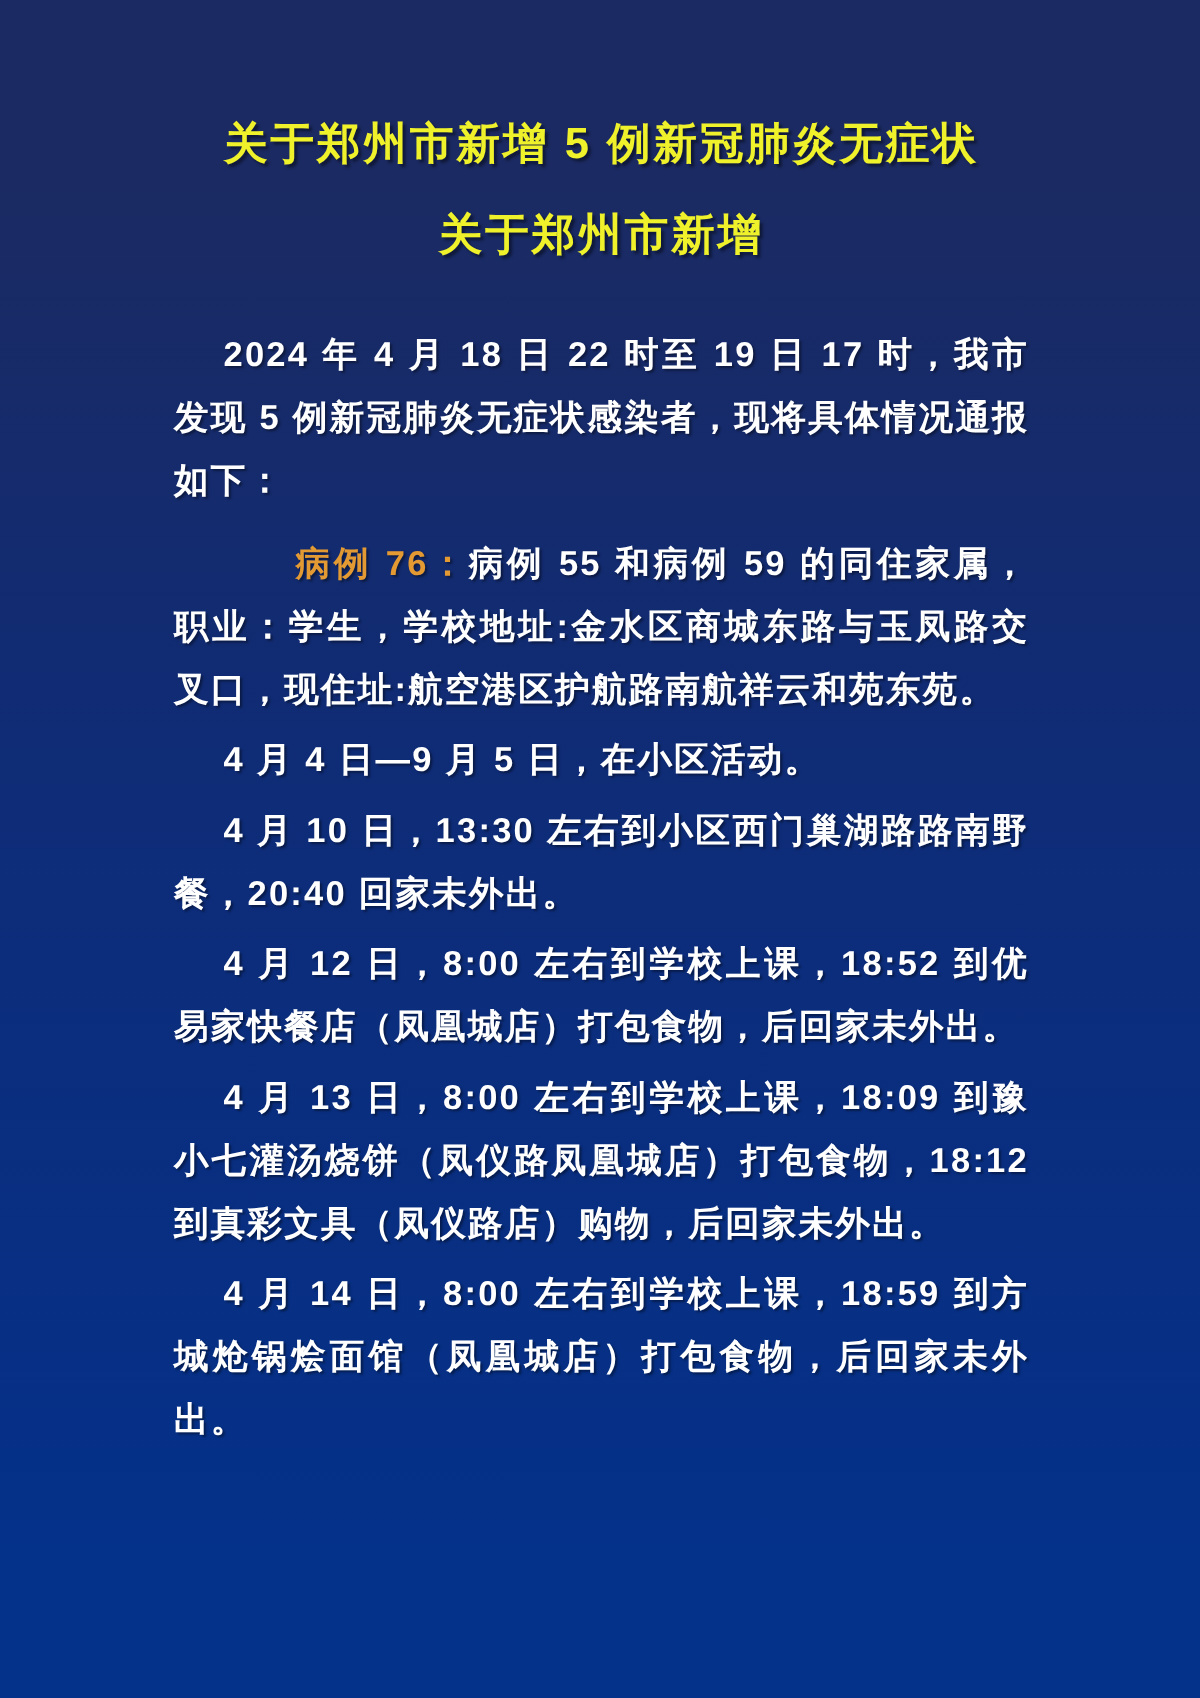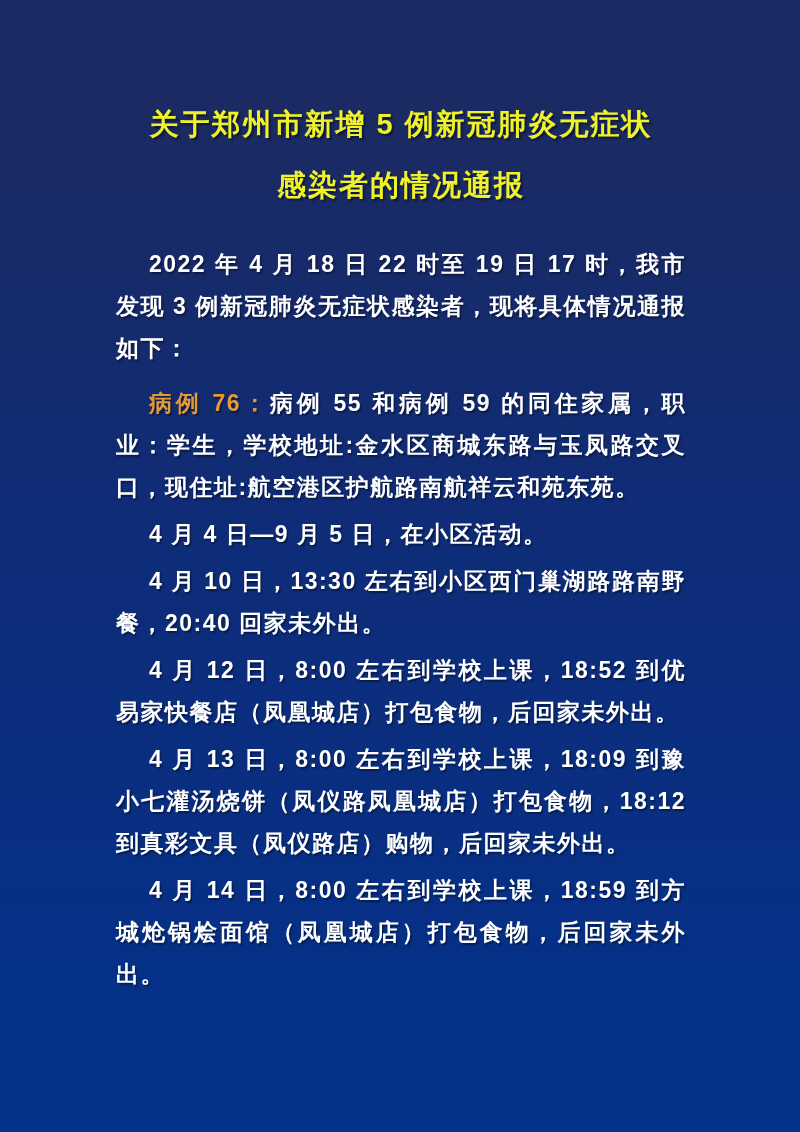--- a/index.html
+++ b/index.html
@@ -11,21 +11,21 @@
     --bg_bottom:#04318a;
   }
   html,body{margin:0;padding:0;}
   body{
     width:800px;height:1132px;overflow:hidden;
     font-family:"Liberation Sans","DejaVu Sans",sans-serif;
     background:linear-gradient(180deg,var(--bg_top) 0%,var(--bg_top) 10%,var(--bg_mid) 48%,var(--bg_bottom) 92%,var(--bg_bottom) 100%);
   }
   .page{
     width:800px;height:1132px;box-sizing:border-box;
-    padding:94px 114px 0 116px;
+    padding:66px 114px 0 116px;
   }
   .title{
     text-align:center;
     color:var(--title);
     font-size:29px;
     font-weight:bold;
     line-height:61px;
     letter-spacing:2px;
     text-shadow:2px 2px 2px rgba(0,0,0,0.45);
   }
@@ -39,35 +39,35 @@
     letter-spacing:1.5px;
     text-shadow:1.5px 1.5px 1.5px rgba(0,0,0,0.4);
   }
   .content p{
     margin:0 0 5px 0;
     text-indent:33px;
     text-align:justify;
   }
   p.case-para{margin-top:13px;}
   p.intro-para{margin-bottom:13px;}
-  .case-label{color:var(--case_label);}
+  .case-label{color:var(--case_label);margin-left:48px;}
 </style>
 </head>
 <body>
 
 <div class="page">
 
   <div class="title">
     <div class="title-line">关于郑州市新增 5 例新冠肺炎无症状</div>
-    <div class="title-line">感染者的情况通报</div>
+    <div class="title-line">关于郑州市新增</div>
   </div>
 
   <div class="content">
 
-    <p class="intro-para">2022 年 4 月 18 日 22 时至 19 日 17 时，我市发现 3 例新冠肺炎无症状感染者，现将具体情况通报如下：</p>
+    <p class="intro-para">2024 年 4 月 18 日 22 时至 19 日 17 时，我市发现 5 例新冠肺炎无症状感染者，现将具体情况通报如下：</p>
 
     <p class="case-para"><span class="case-label">病例 76：</span><span>病例 55 和病例 59 的同住家属，职业：学生，学校地址:金水区商城东路与玉凤路交叉口，现住址:航空港区护航路南航祥云和苑东苑。</span></p>
 
     <p>4 月 4 日—9 月 5 日，在小区活动。</p>
     <p>4 月 10 日，13:30 左右到小区西门巢湖路路南野餐，20:40 回家未外出。</p>
     <p>4 月 12 日，8:00 左右到学校上课，18:52 到优易家快餐店（凤凰城店）打包食物，后回家未外出。</p>
     <p>4 月 13 日，8:00 左右到学校上课，18:09 到豫小七灌汤烧饼（凤仪路凤凰城店）打包食物，18:12 到真彩文具（凤仪路店）购物，后回家未外出。</p>
     <p>4 月 14 日，8:00 左右到学校上课，18:59 到方城炝锅烩面馆（凤凰城店）打包食物，后回家未外出。</p>
 
   </div>

